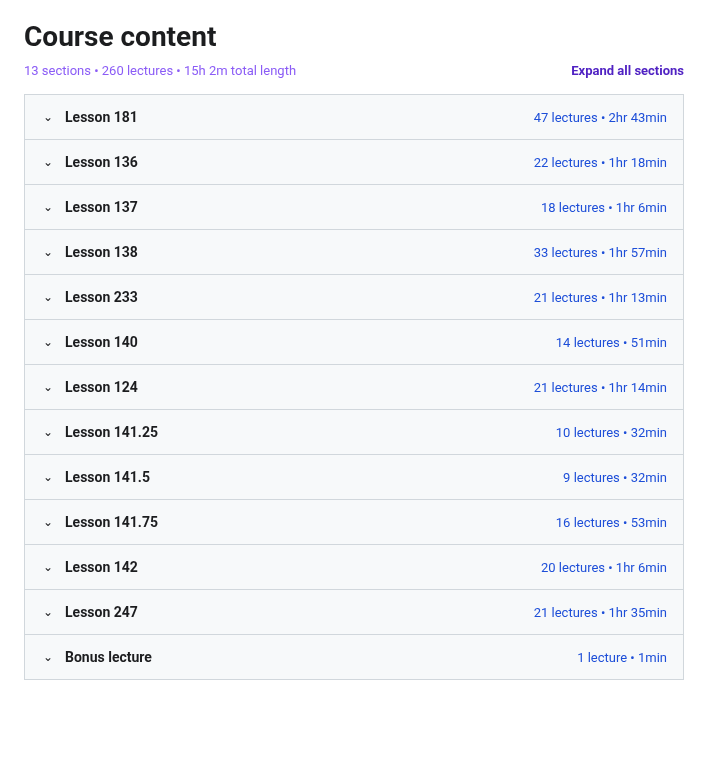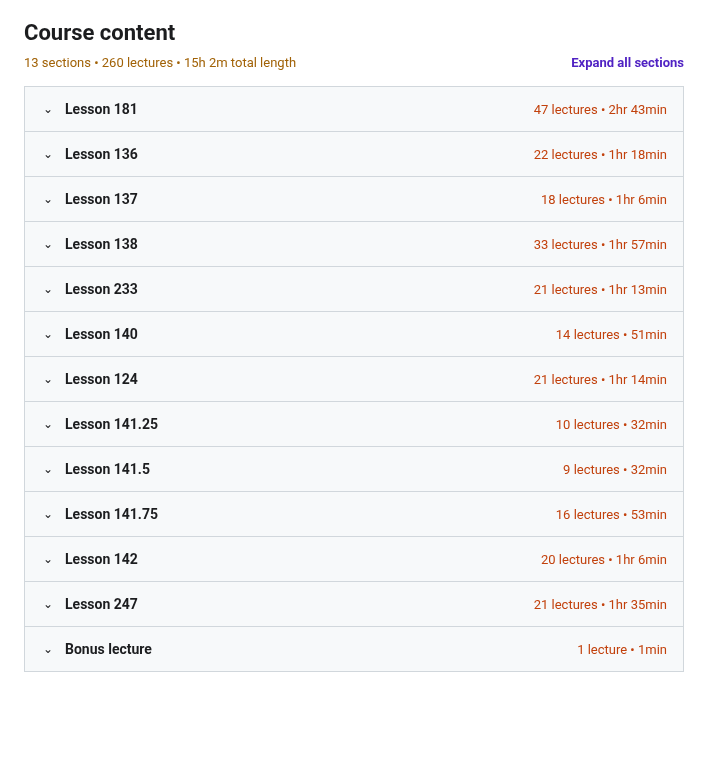--- a/index.html
+++ b/index.html
@@ -11,36 +11,36 @@
     body {
       font-family: -apple-system, BlinkMacSystemFont, "Segoe UI", Roboto, sans-serif;
       background: #fff;
       color: #1c1d1f;
       width: 708px;
       min-height: 779px;
       padding: 20px 24px;
     }
 
     .page-title {
-      font-size: 22px;
+      font-size: 28px;
       font-weight: 700;
       margin-bottom: 10px;
       color: #1c1d1f;
     }
 
     .course-meta-row {
       display: flex;
       justify-content: space-between;
       align-items: center;
       margin-bottom: 16px;
     }
 
     .course-meta {
       font-size: 13px;
-      color: #a16207;
+      color: #8b5cf6;
     }
 
     .expand-all {
       font-size: 13px;
       font-weight: 700;
       color: #5022c3;
       cursor: pointer;
       text-decoration: none;
       white-space: nowrap;
       text-align: right;
@@ -79,21 +79,21 @@
     }
 
     .section-title {
       font-size: 14px;
       font-weight: 700;
       color: #1c1d1f;
     }
 
     .section-meta {
       font-size: 13px;
-      color: #c2410c;
+      color: #1d4ed8;
       white-space: nowrap;
       flex-shrink: 0;
     }
   </style>
 </head>
 <body>
 
 <h1 class="page-title">Course content</h1>
 
 <div class="course-meta-row">

